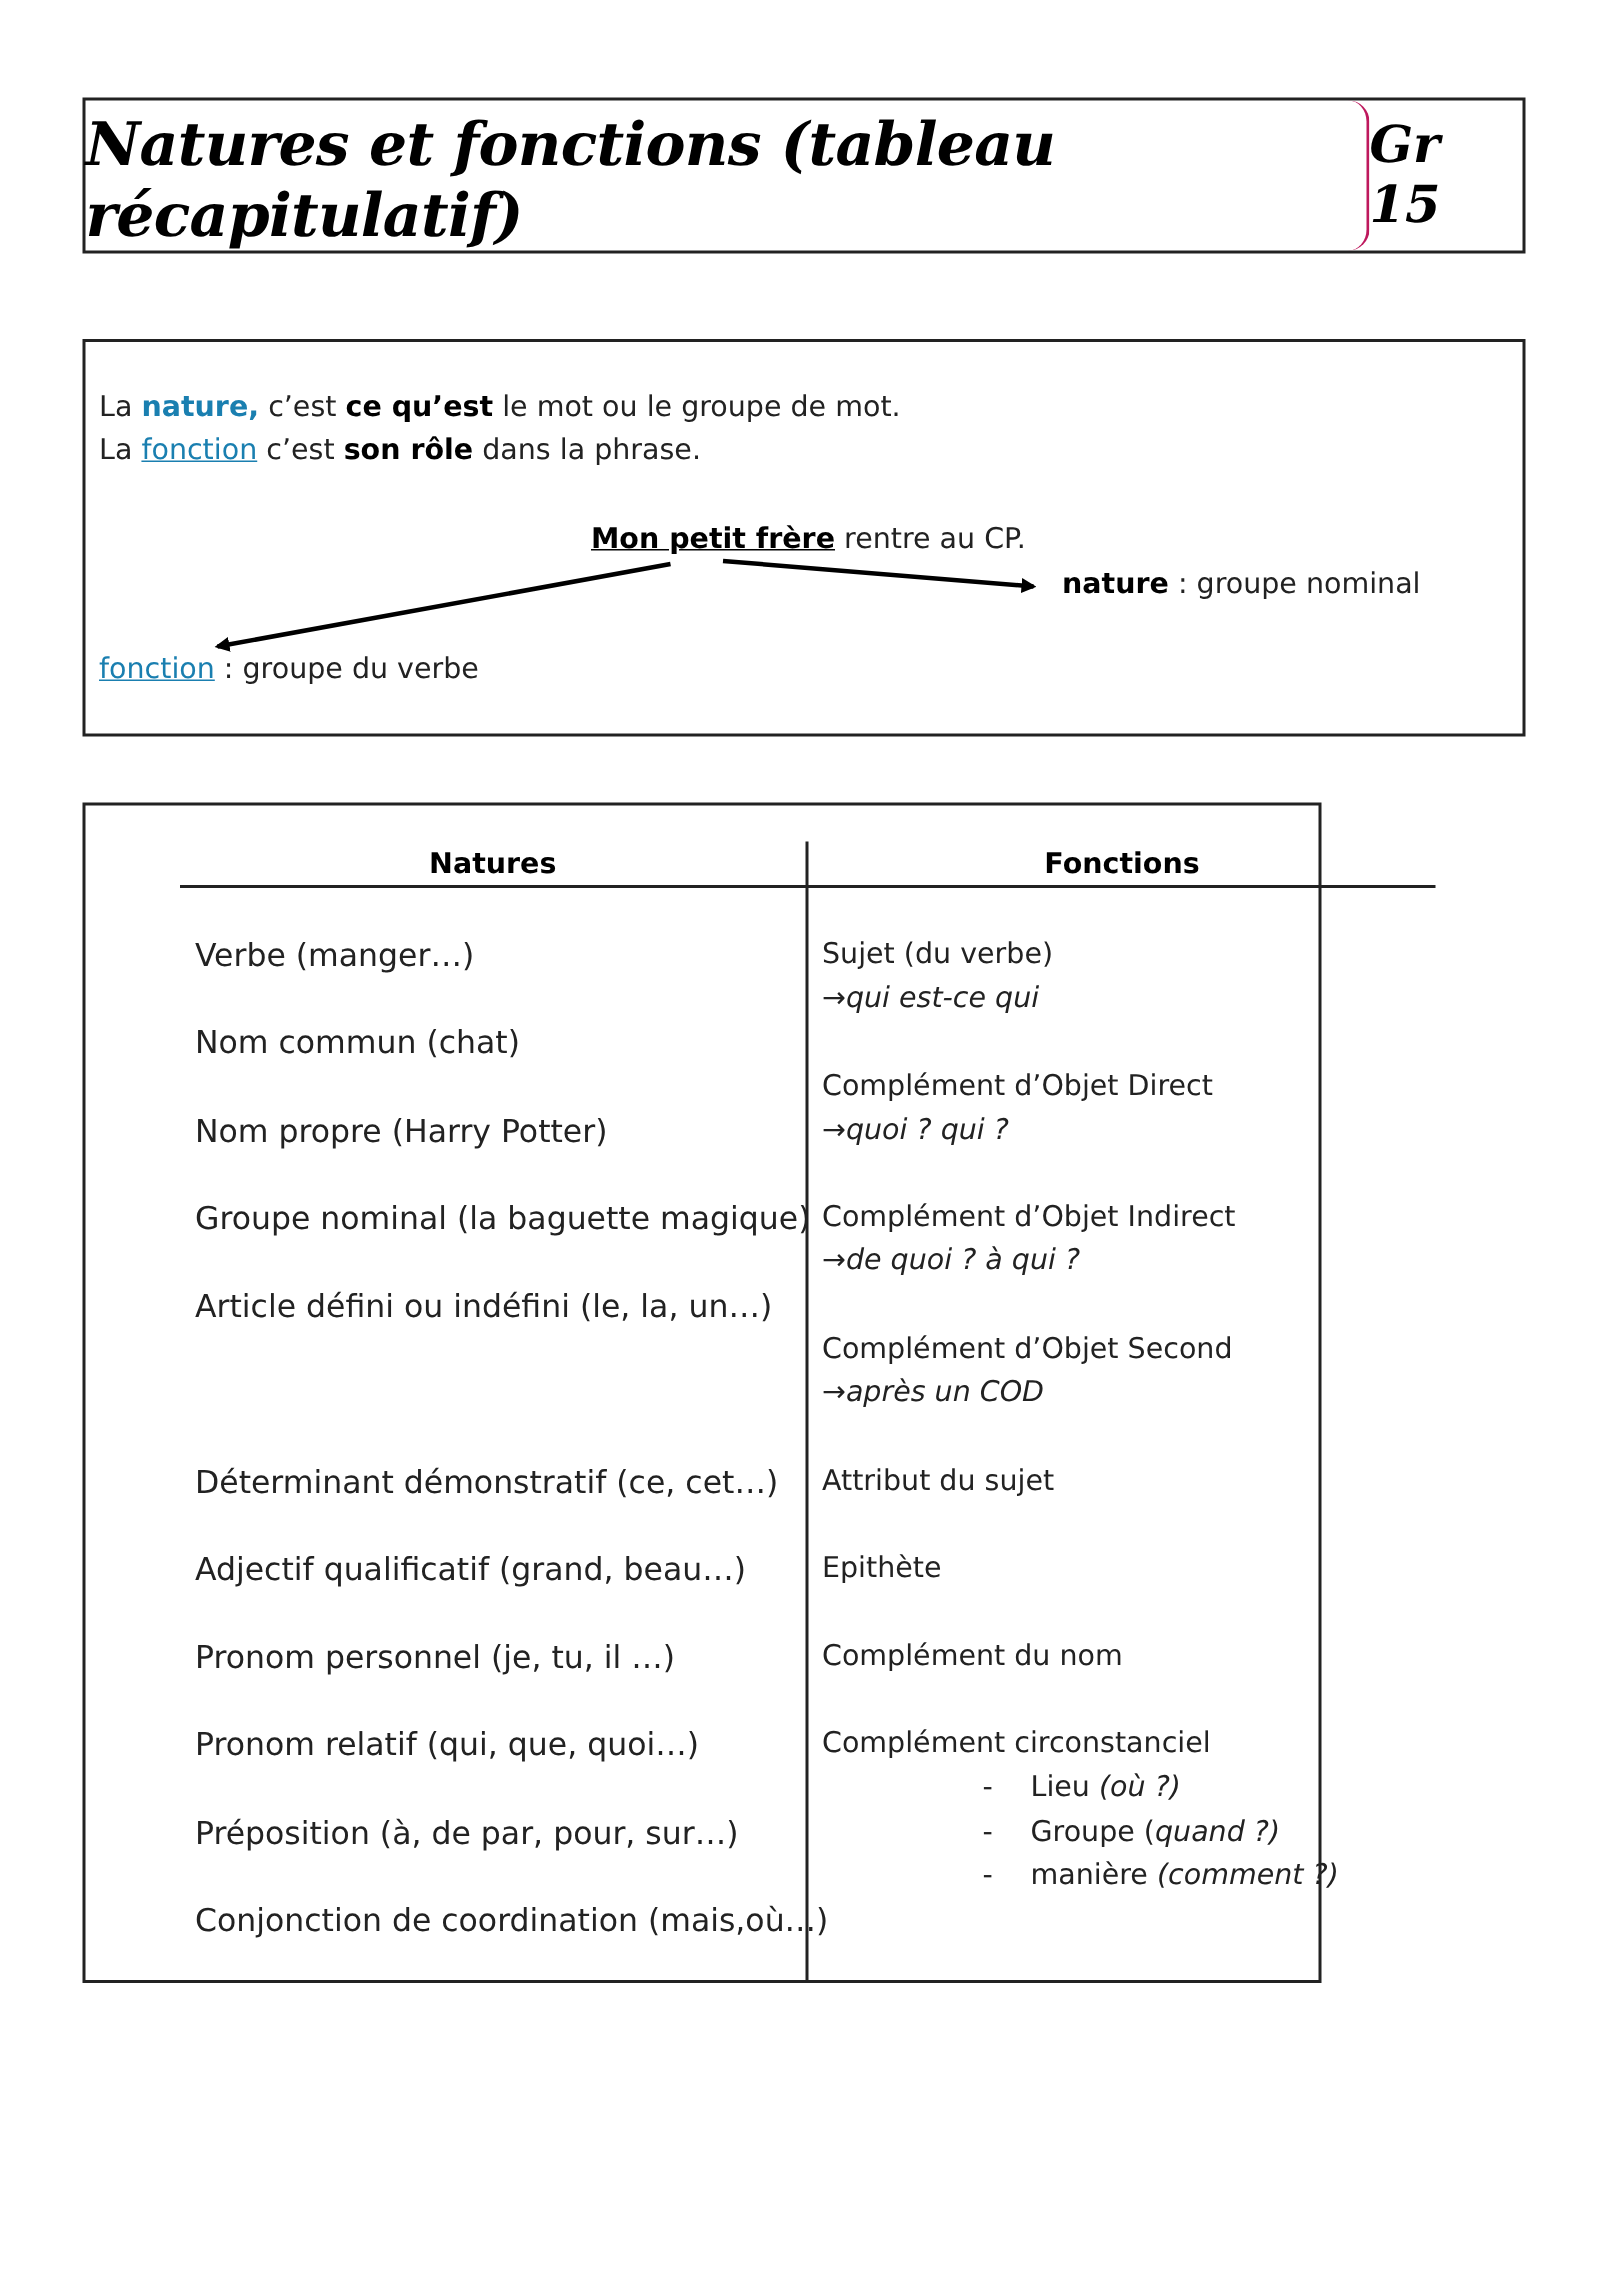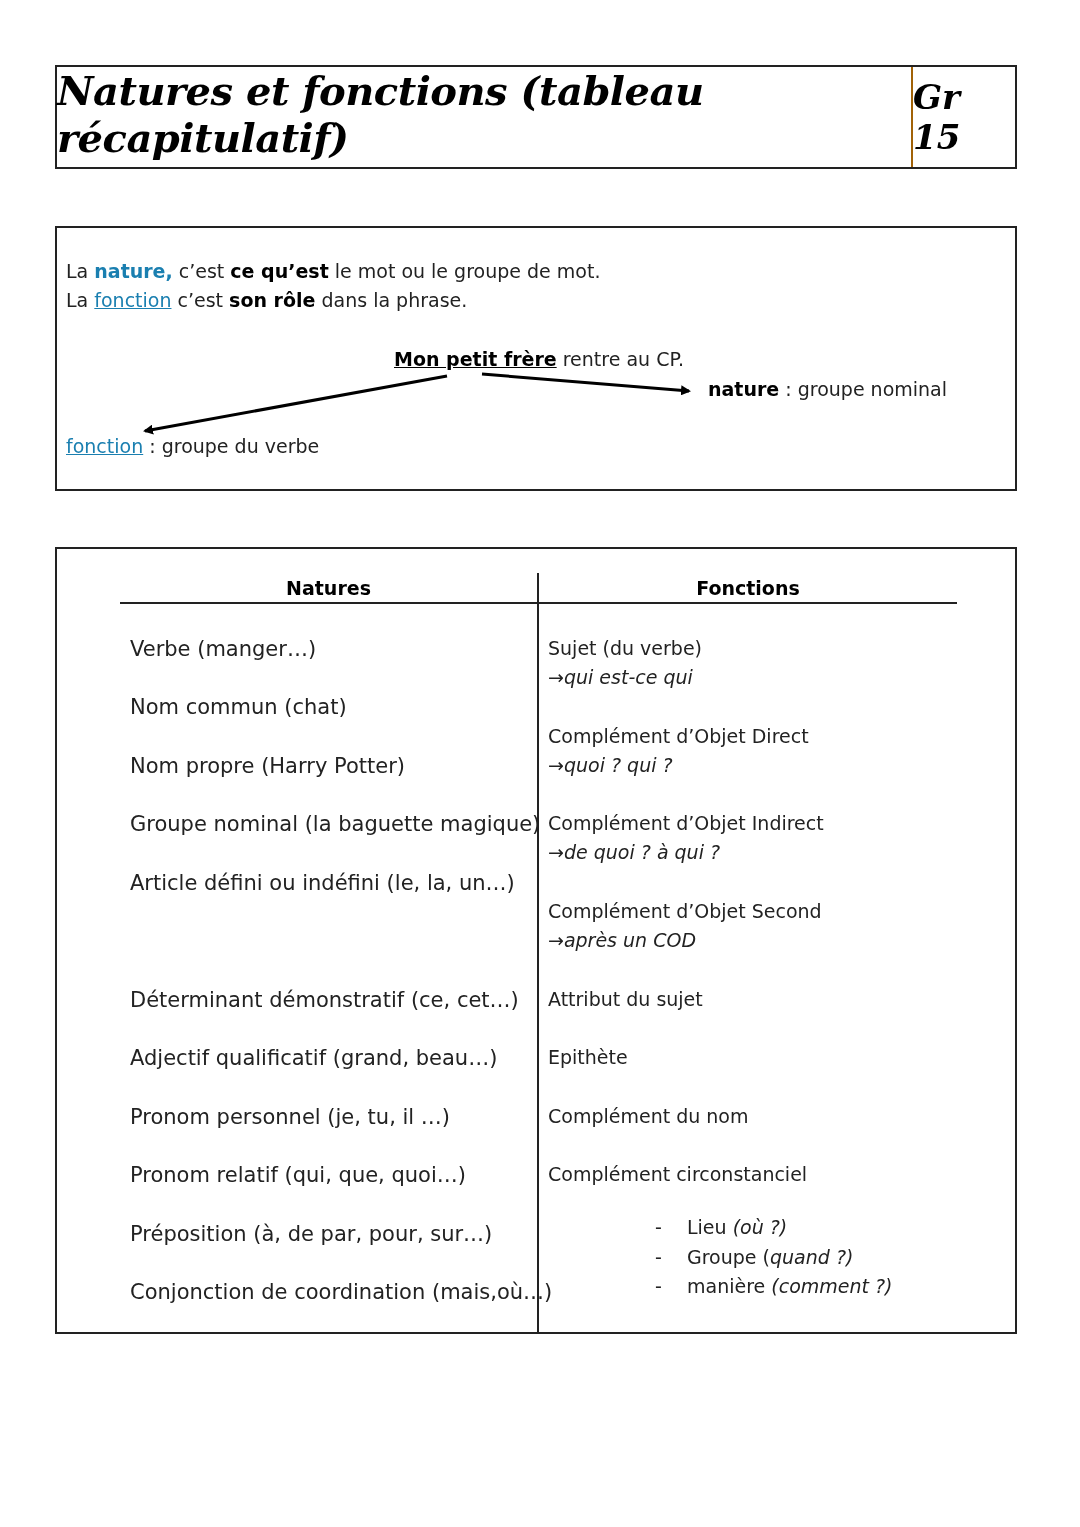--- a/index.html
+++ b/index.html
@@ -1,43 +1,43 @@
 <!DOCTYPE html>
 <html><head>
 <meta charset="utf-8">
 <style>
   html, body { margin: 0; padding: 0; background: #ffffff; }
   body { width: 1080px; height: 1527px; position: relative; font-family: "DejaVu Sans", sans-serif; color: #1a1a1a; overflow: hidden; }
   .page { position: absolute; left: 0; top: 0; width: 1080px; height: 1527px; }
 
   
   .title-box { position: absolute; left: 55px; top: 65px; width: 962px; height: 104px; border: 2px solid #222; box-sizing: border-box; display: flex; }
-  .title-main { flex: 1; display: flex; align-items: flex-start; justify-content: center; border-right: 2px solid #a16207; }
+  .title-main { flex: 1; display: flex; align-items: flex-end; justify-content: center; border-right: 2px solid #be185d; border-radius: 14px; }
   .title-main span { font-family: "DejaVu Serif", serif; font-style: italic; font-weight: bold; font-size: 40px; letter-spacing: -0.5px; color: #000; }
   .title-code { width: 102px; display: flex; align-items: center; justify-content: center; }
   .title-code span { font-family: "DejaVu Serif", serif; font-style: italic; font-weight: bold; font-size: 34px; color: #000; }
 
   
   .def-box { position: absolute; left: 55px; top: 226px; width: 962px; height: 265px; border: 2px solid #222; box-sizing: border-box; }
   .line { position: absolute; font-size: 19px; white-space: nowrap; color: #222; }
   .blue { color: #1a7fb0; }
   .bold { font-weight: bold; color: #000; }
   .ul-blue { color: #1a7fb0; text-decoration: underline; text-decoration-color: #1a7fb0; }
   .ul-bold { font-weight: bold; text-decoration: underline; color: #000; }
   .arrows { position: absolute; left: 0; top: 0; width: 962px; height: 265px; pointer-events: none; }
 
   
-  .table-box { position: absolute; left: 55px; top: 547px; width: 962px; height: 787px; border: 2px solid #222; box-sizing: border-box; }
+  .table-box { position: absolute; left: 55px; top: 535px; width: 826px; height: 787px; border: 2px solid #222; box-sizing: border-box; }
   .col-divider { position: absolute; left: 480px; top: 24px; width: 2px; height: 761px; background: #222; }
   .head-rule { position: absolute; left: 63px; top: 53px; width: 837px; height: 2px; background: #222; }
   .col-head { position: absolute; top: 28px; font-size: 19px; font-weight: bold; text-align: center; color: #000; }
   .nature-item { position: absolute; left: 73px; font-size: 21px; color: #222; white-space: nowrap; }
   .fn-item { position: absolute; left: 491px; font-size: 19px; color: #222; white-space: nowrap; }
   .fn-sub { position: absolute; left: 491px; font-size: 19px; font-style: italic; color: #222; white-space: nowrap; }
-  .cc-item { position: absolute; left: 598px; font-size: 19px; color: #222; white-space: nowrap; margin-top: 24px; }
+  .cc-item { position: absolute; left: 598px; font-size: 19px; color: #222; white-space: nowrap; }
   .cc-item .dash { display: inline-block; width: 32px; }
   .it { font-style: italic; }
 </style>
 </head>
 <body>
 
 <div class="page">
 
   <div class="title-box">
     <div class="title-main">

